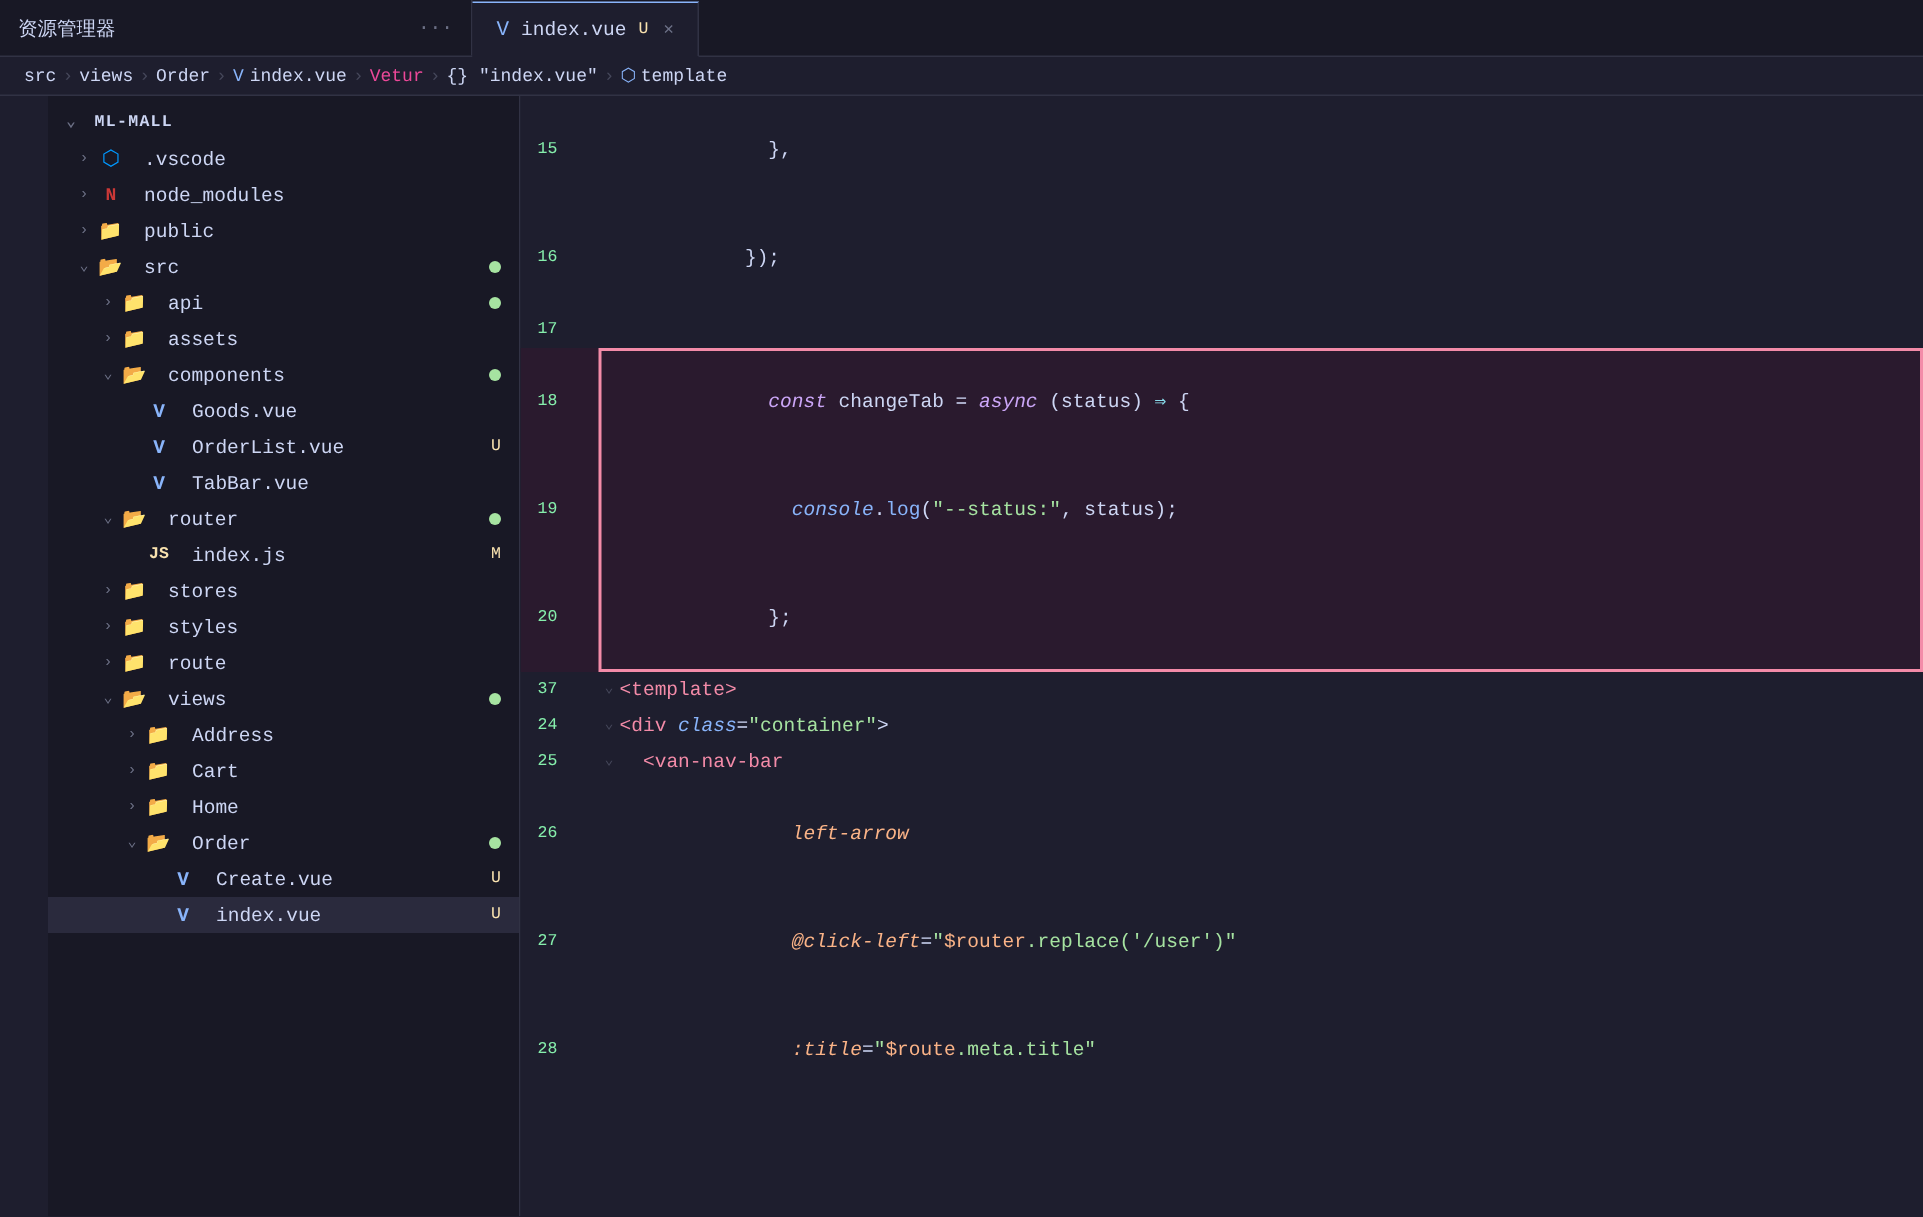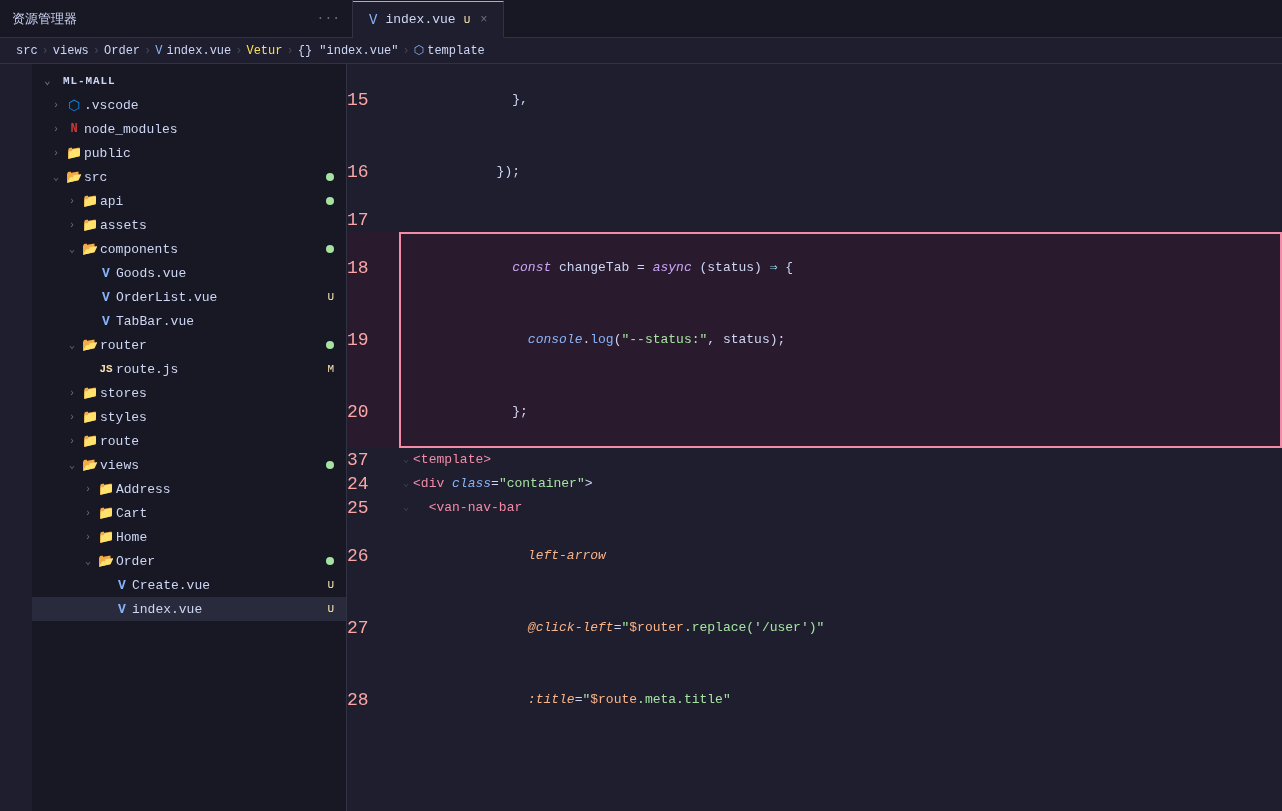--- a/index.html
+++ b/index.html
@@ -23,21 +23,21 @@
       height: 38px;
       border-bottom: 1px solid #313244;
       flex-shrink: 0;
     }
     .tab-bar-left {
       display: flex;
       align-items: center;
       padding: 0 12px;
       color: #cdd6f4;
       font-size: 13px;
-      width: 353px;
+      width: 315px;
       border-right: 1px solid #313244;
       height: 100%;
     }
     .tab-bar-left .title {
       font-size: 13px;
       color: #cdd6f4;
     }
     .tab-bar-left .dots-btn {
       margin-left: auto;
       color: #6c7086;
@@ -136,21 +136,21 @@
       display: flex;
       align-items: center;
       padding: 2px 0;
       cursor: pointer;
       height: 24px;
       position: relative;
     }
     .tree-item .indent { display: inline-block; flex-shrink: 0; }
     .tree-item .chevron { width: 16px; text-align: center; color: #6c7086; font-size: 10px; flex-shrink: 0; }
     .tree-item .item-icon { width: 20px; text-align: center; flex-shrink: 0; }
-    .tree-item .item-label { color: #cdd6f4; font-size: 13px; flex: 1; }
+    .tree-item .item-label { color: #cdd6f4; font-size: 13px; flex: 1; margin-left: 12px; }
     .tree-item .item-badge {
       font-size: 11px;
       margin-right: 12px;
       color: #f9e2af;
     }
     .tree-item .dot-badge {
       width: 8px; height: 8px;
       border-radius: 50%;
       background: #a6e3a1;
       margin-right: 12px;
@@ -181,26 +181,26 @@
 
     .code-line {
       display: flex;
       align-items: center;
       min-height: 24px;
       line-height: 24px;
       position: relative;
     }
     .line-number {
       width: 52px;
-      text-align: left;
+      text-align: center;
       padding-right: 16px;
-      color: #fca5a5;
+      color: #86efac;
       user-select: none;
       flex-shrink: 0;
-      font-size: 18px;
+      font-size: 11px;
     }
     .line-content {
       flex: 1;
       white-space: pre;
       font-size: 13px;
       padding-left: 4px;
     }
 
     
     .c-keyword { color: #cba6f7; font-style: italic; }
@@ -239,21 +239,21 @@
 <div class="breadcrumb">
   <span style="color:#cdd6f4;">src</span>
   <span class="sep">›</span>
   <span style="color:#cdd6f4;">views</span>
   <span class="sep">›</span>
   <span style="color:#cdd6f4;">Order</span>
   <span class="sep">›</span>
   <span class="vue-bc">V</span>
   <span style="color:#cdd6f4;">index.vue</span>
   <span class="sep">›</span>
-  <span style="color:#fde047;">Vetur</span>
+  <span style="color:#ec4899;">Vetur</span>
   <span class="sep">›</span>
   <span style="color:#cdd6f4;">{} "index.vue"</span>
   <span class="sep">›</span>
   <span style="display:inline-flex;align-items:center;gap:3px;">
     <span style="color:#89b4fa;">⬡</span>
     <span style="color:#cdd6f4;">template</span>
   </span>
 </div>
 
 <div class="main-layout">
@@ -343,21 +343,21 @@
       <span class="chevron">⌄</span>
       <span class="item-icon icon-folder">📂</span>
       <span class="item-label">router</span>
       <span class="dot-badge"></span>
     </div>
 
     <div class="tree-item">
       <span class="indent" style="width:48px;"></span>
       <span class="chevron" style="width:16px;"></span>
       <span class="item-icon icon-js" style="font-weight:bold;font-size:11px;color:#f9e2af;">JS</span>
-      <span class="item-label">route.js</span>
+      <span class="item-label">index.js</span>
       <span class="item-badge">M</span>
     </div>
 
     <div class="tree-item">
       <span class="indent" style="width:32px;"></span>
       <span class="chevron">›</span>
       <span class="item-icon icon-folder">📁</span>
       <span class="item-label">stores</span>
     </div>
 

